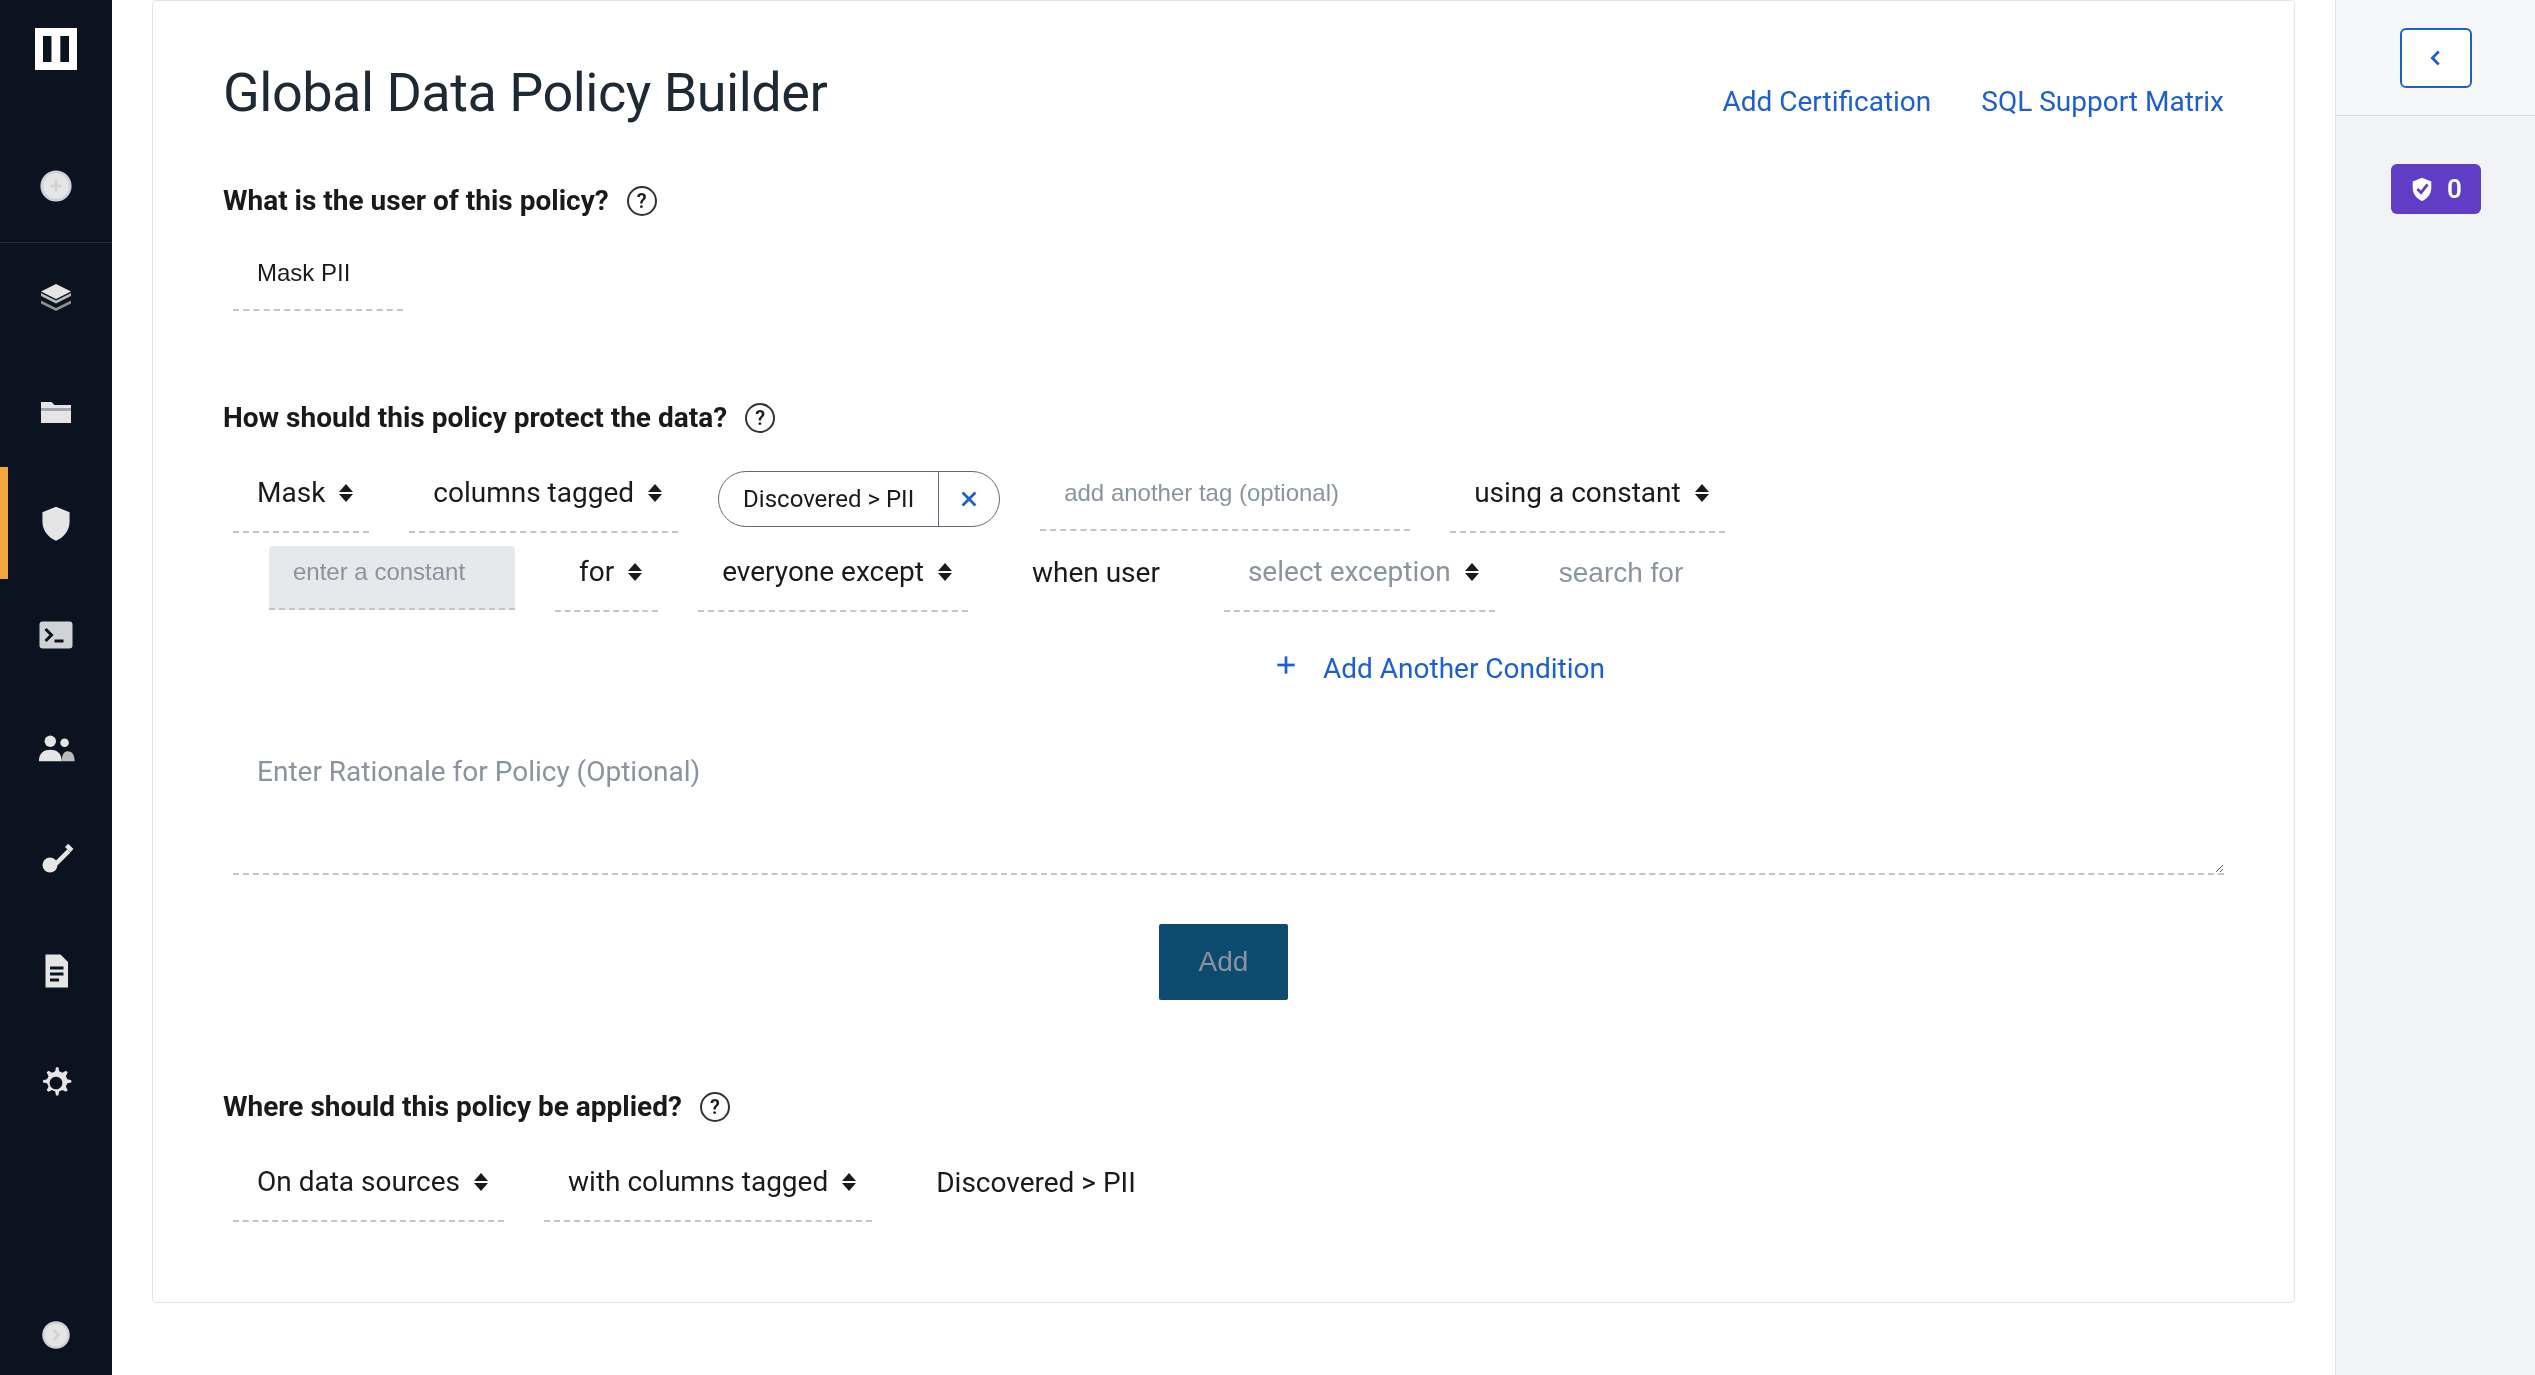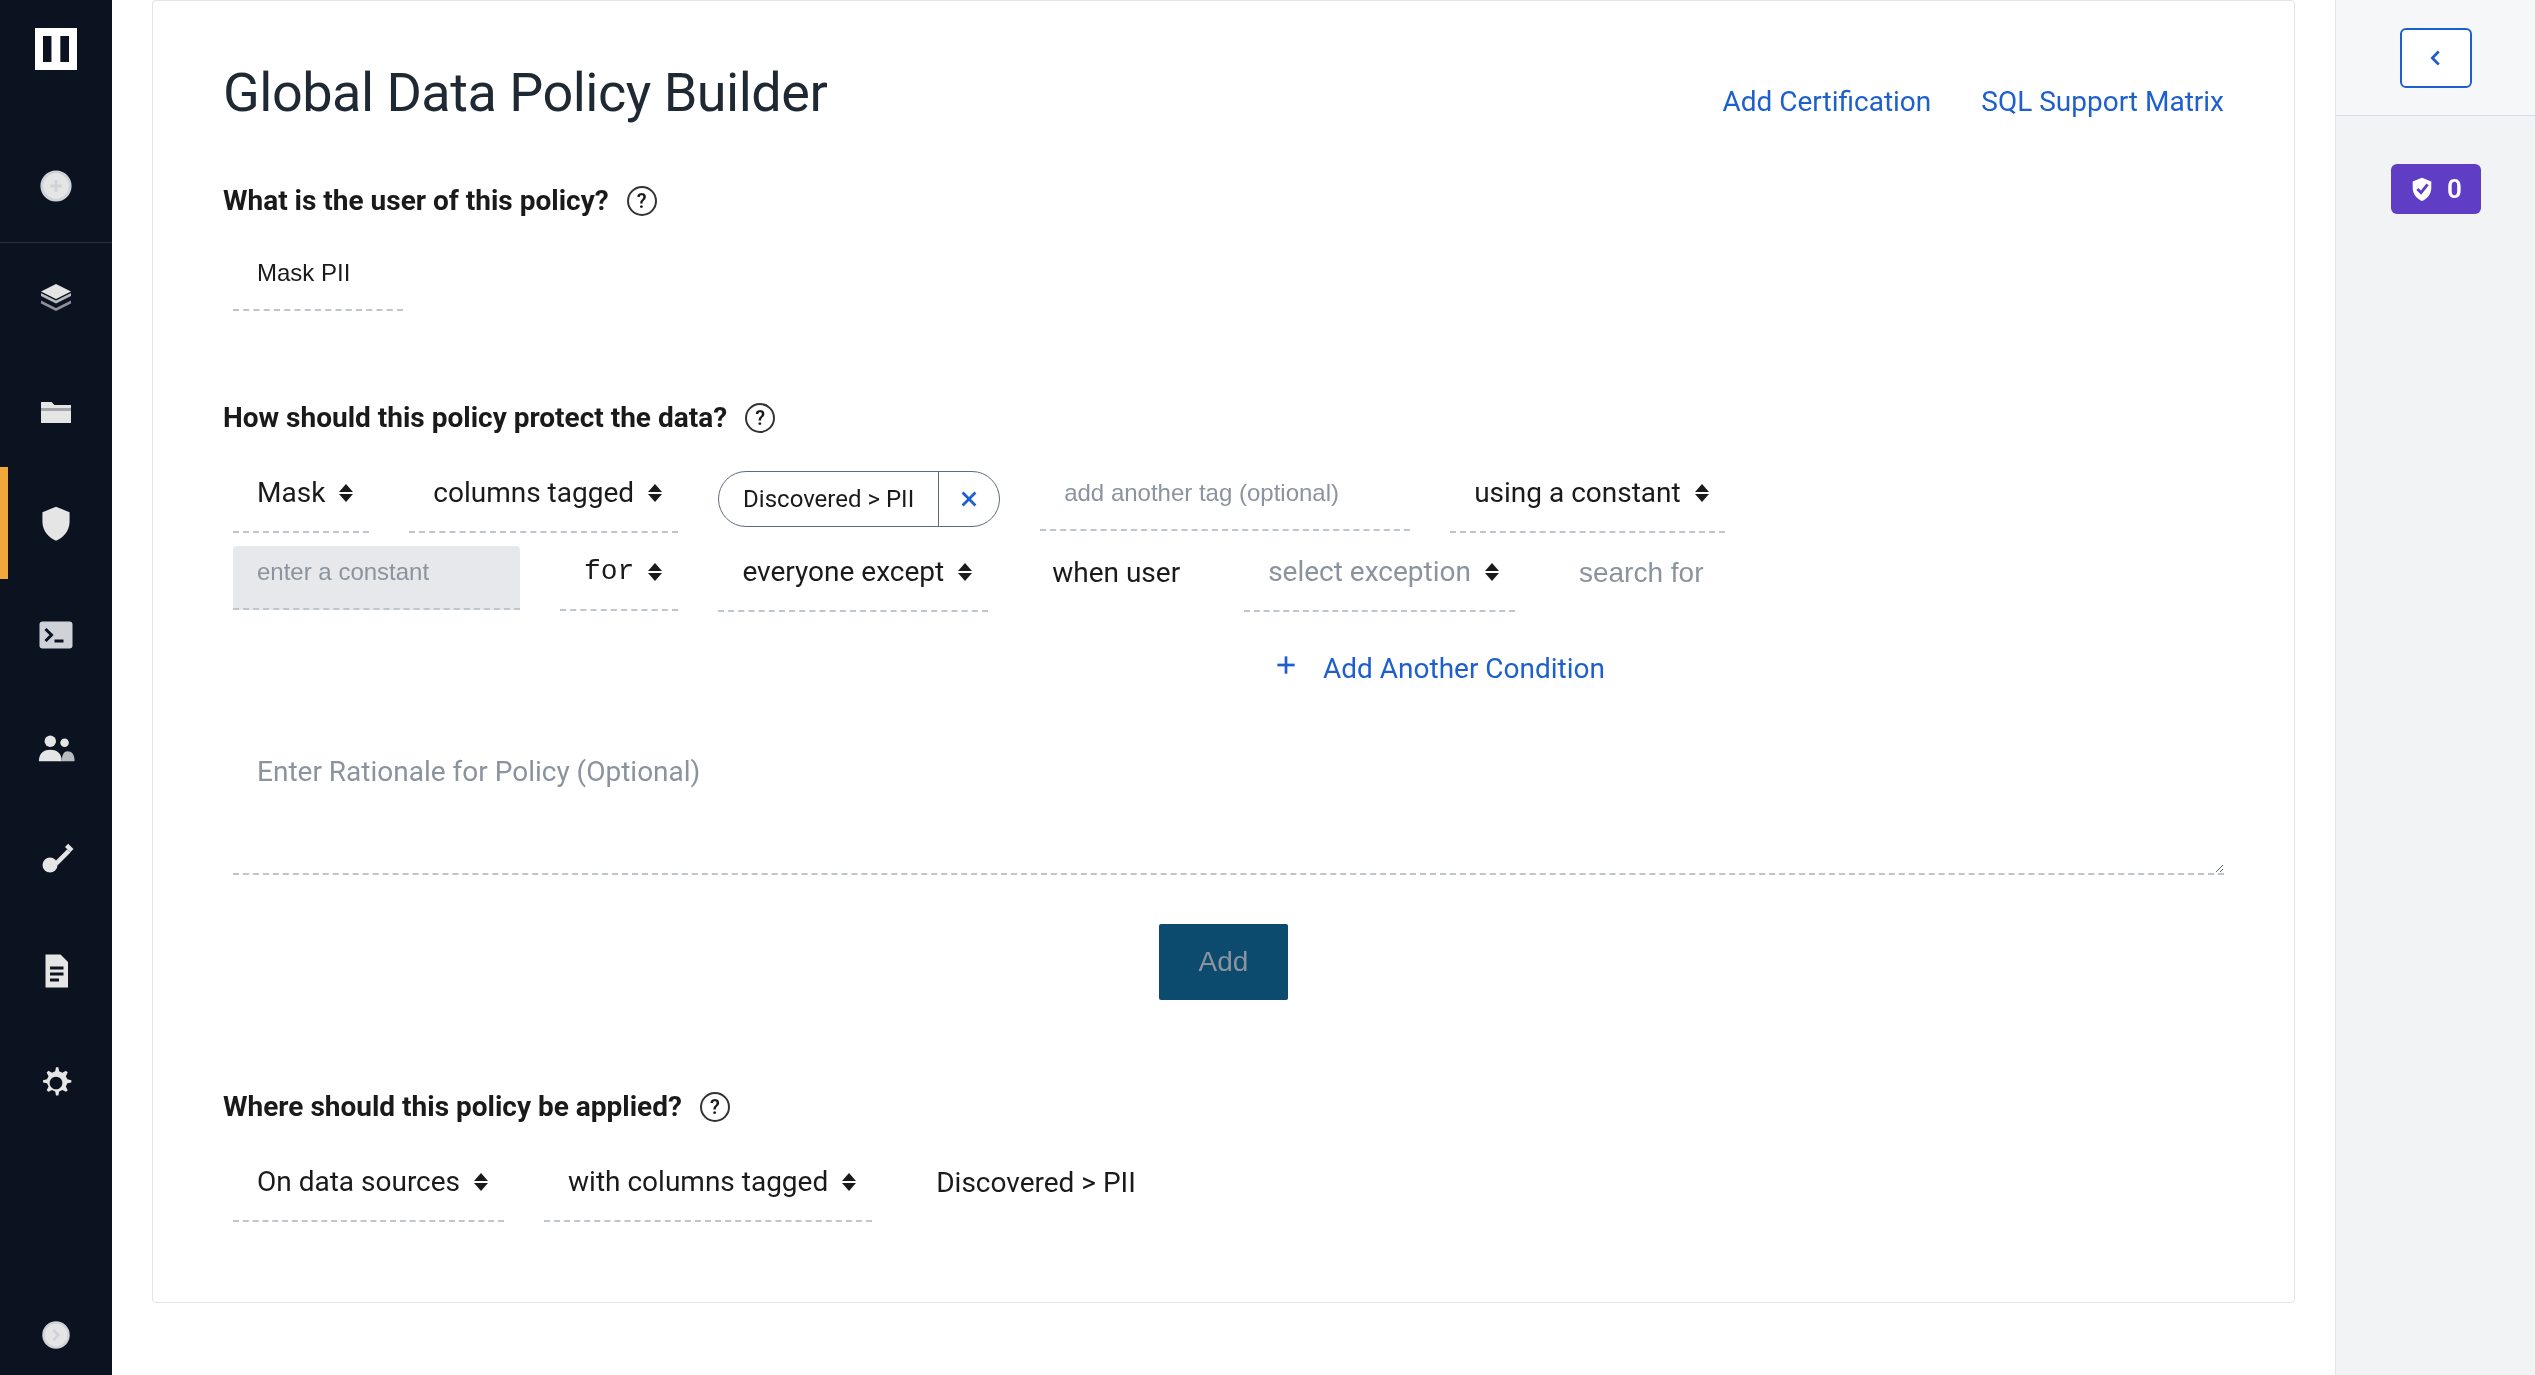--- a/index.html
+++ b/index.html
@@ -442,22 +442,22 @@
         </span>
       </div>
       <input class="u-input" style="width: 370px;" placeholder="add another tag (optional)">
       <div class="u-select">
         <span>using a constant</span>
         <span class="sort-arrows"></span>
       </div>
     </div>
 
     <div class="flow-row">
-      <input class="u-input filled" style="width: 287px;" placeholder="enter a constant">
-      <div class="u-select" style="min-width:100px;font-family:Liberation Mono, monospace;">
+      <input class="u-input filled" style="width: 246px; margin-left: 36px;" placeholder="enter a constant">
+      <div class="u-select" style="min-width:100px;">
         <span>for</span>
         <span class="sort-arrows"></span>
       </div>
       <div class="u-select">
         <span>everyone except</span>
         <span class="sort-arrows"></span>
       </div>
       <span class="static-text">when user</span>
       <div class="u-select">
         <span class="placeholder">select exception</span>

